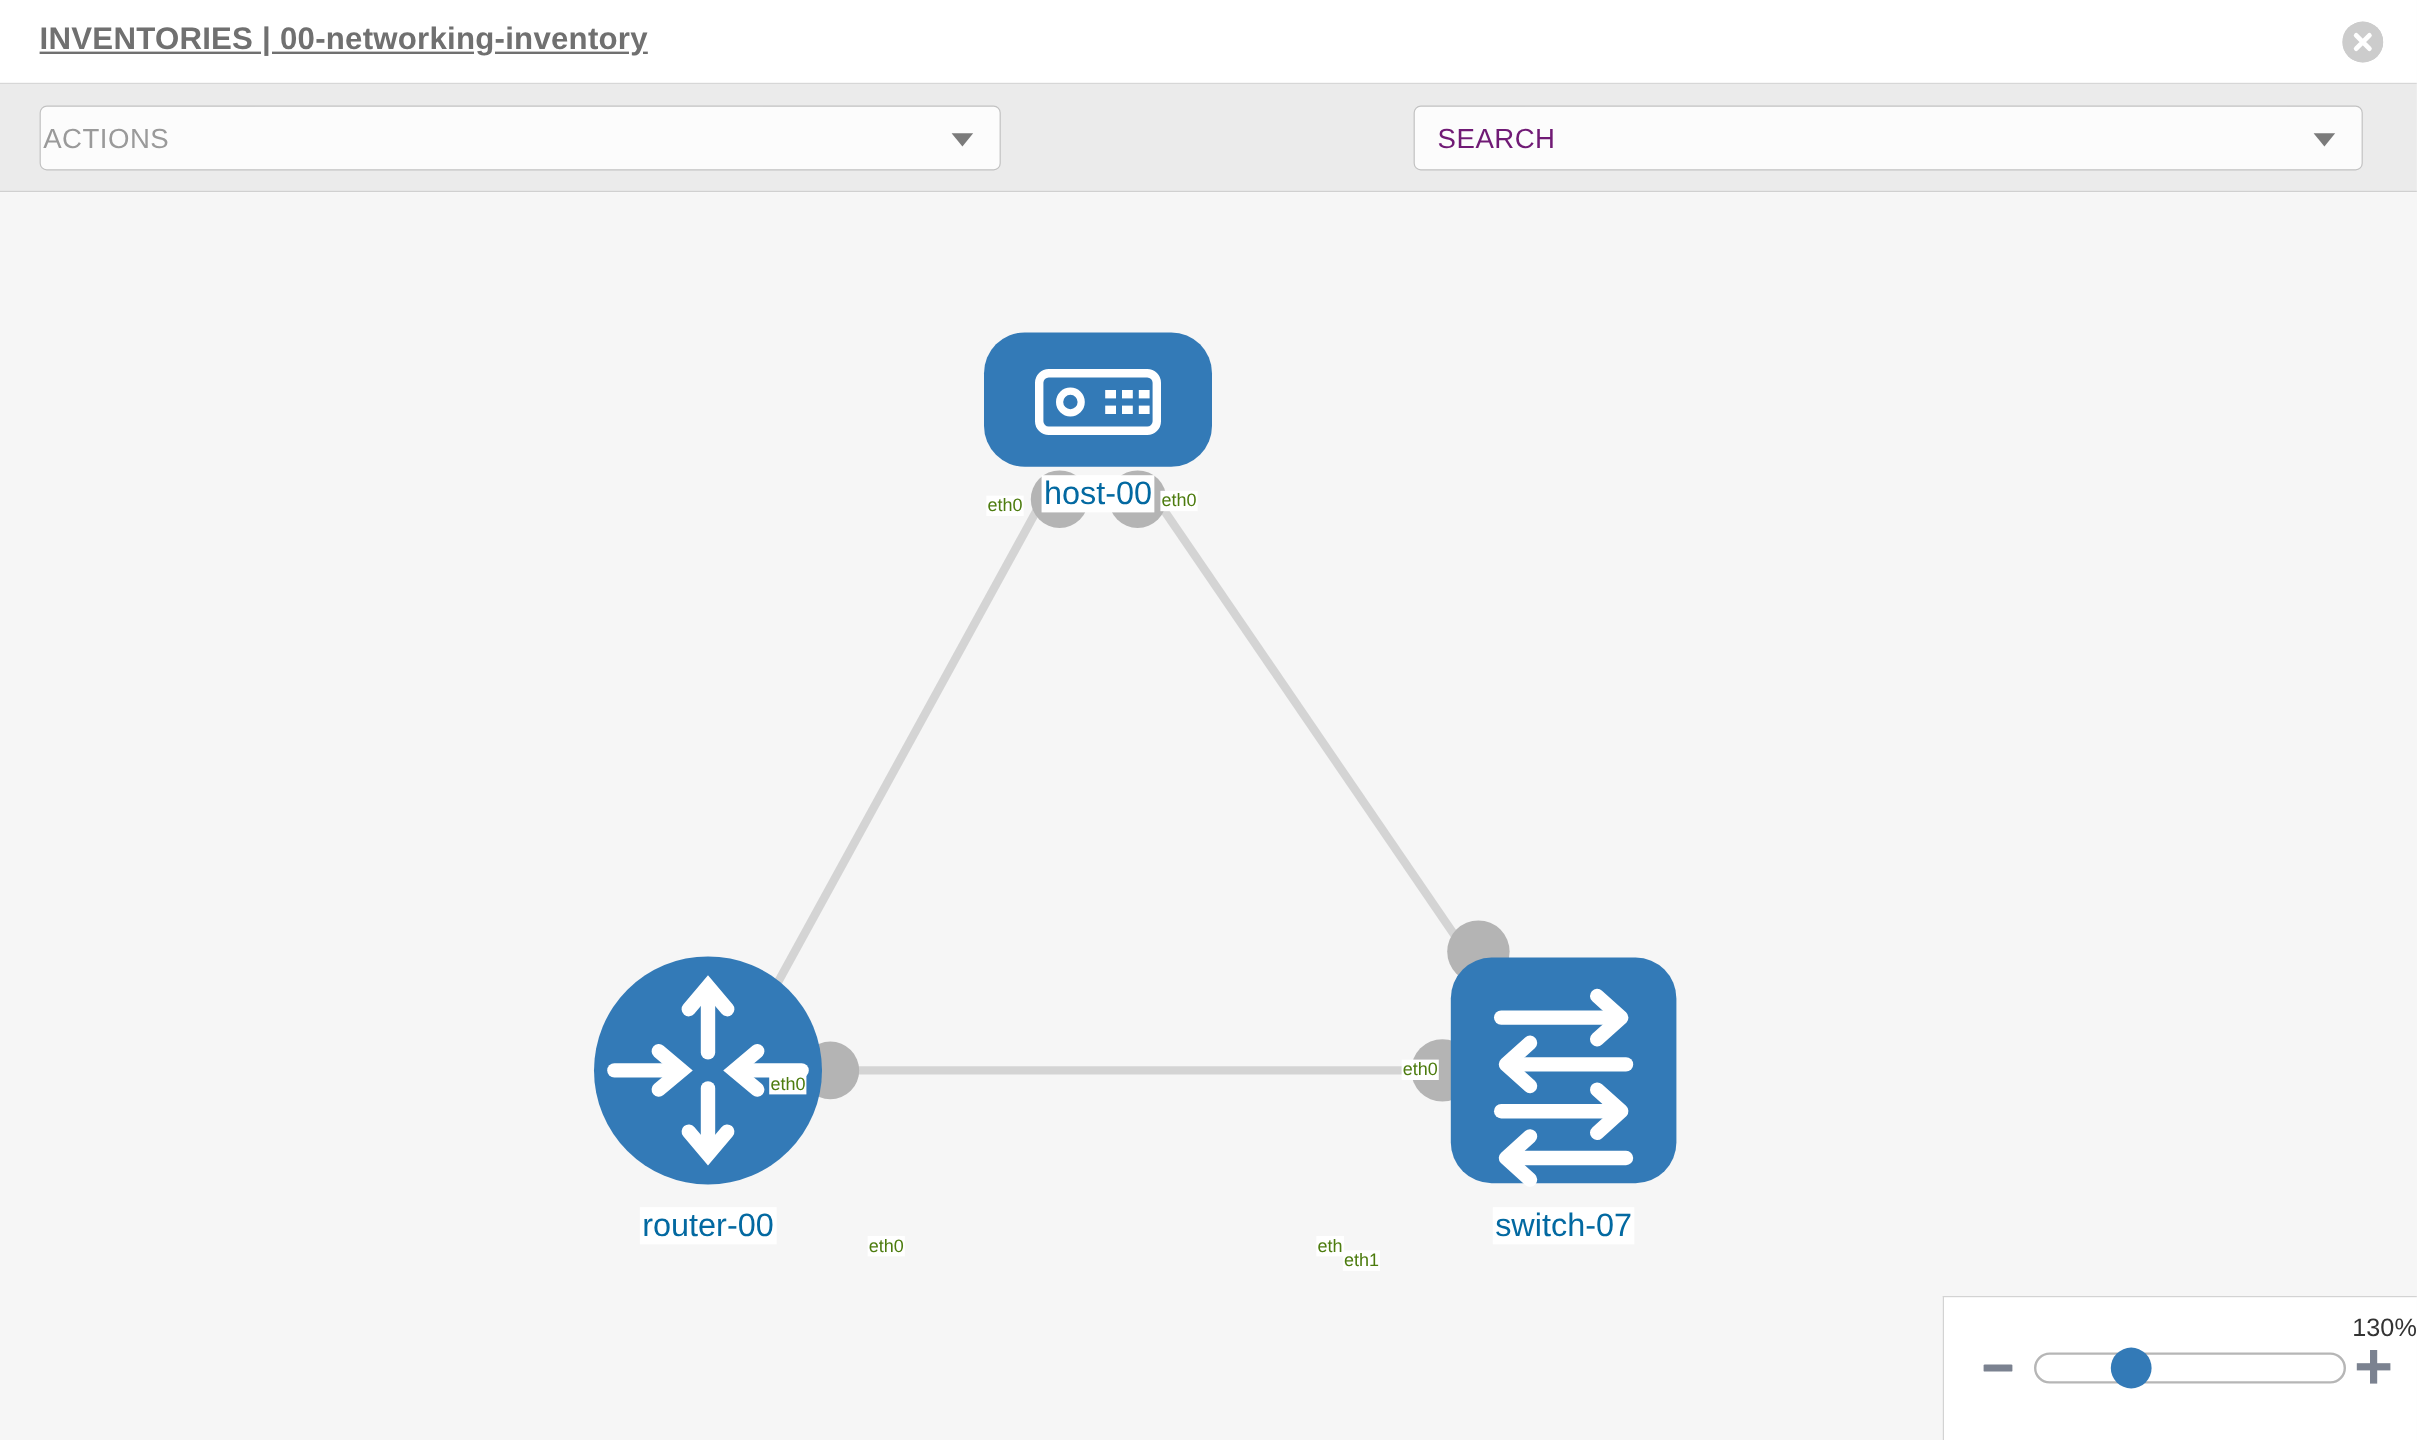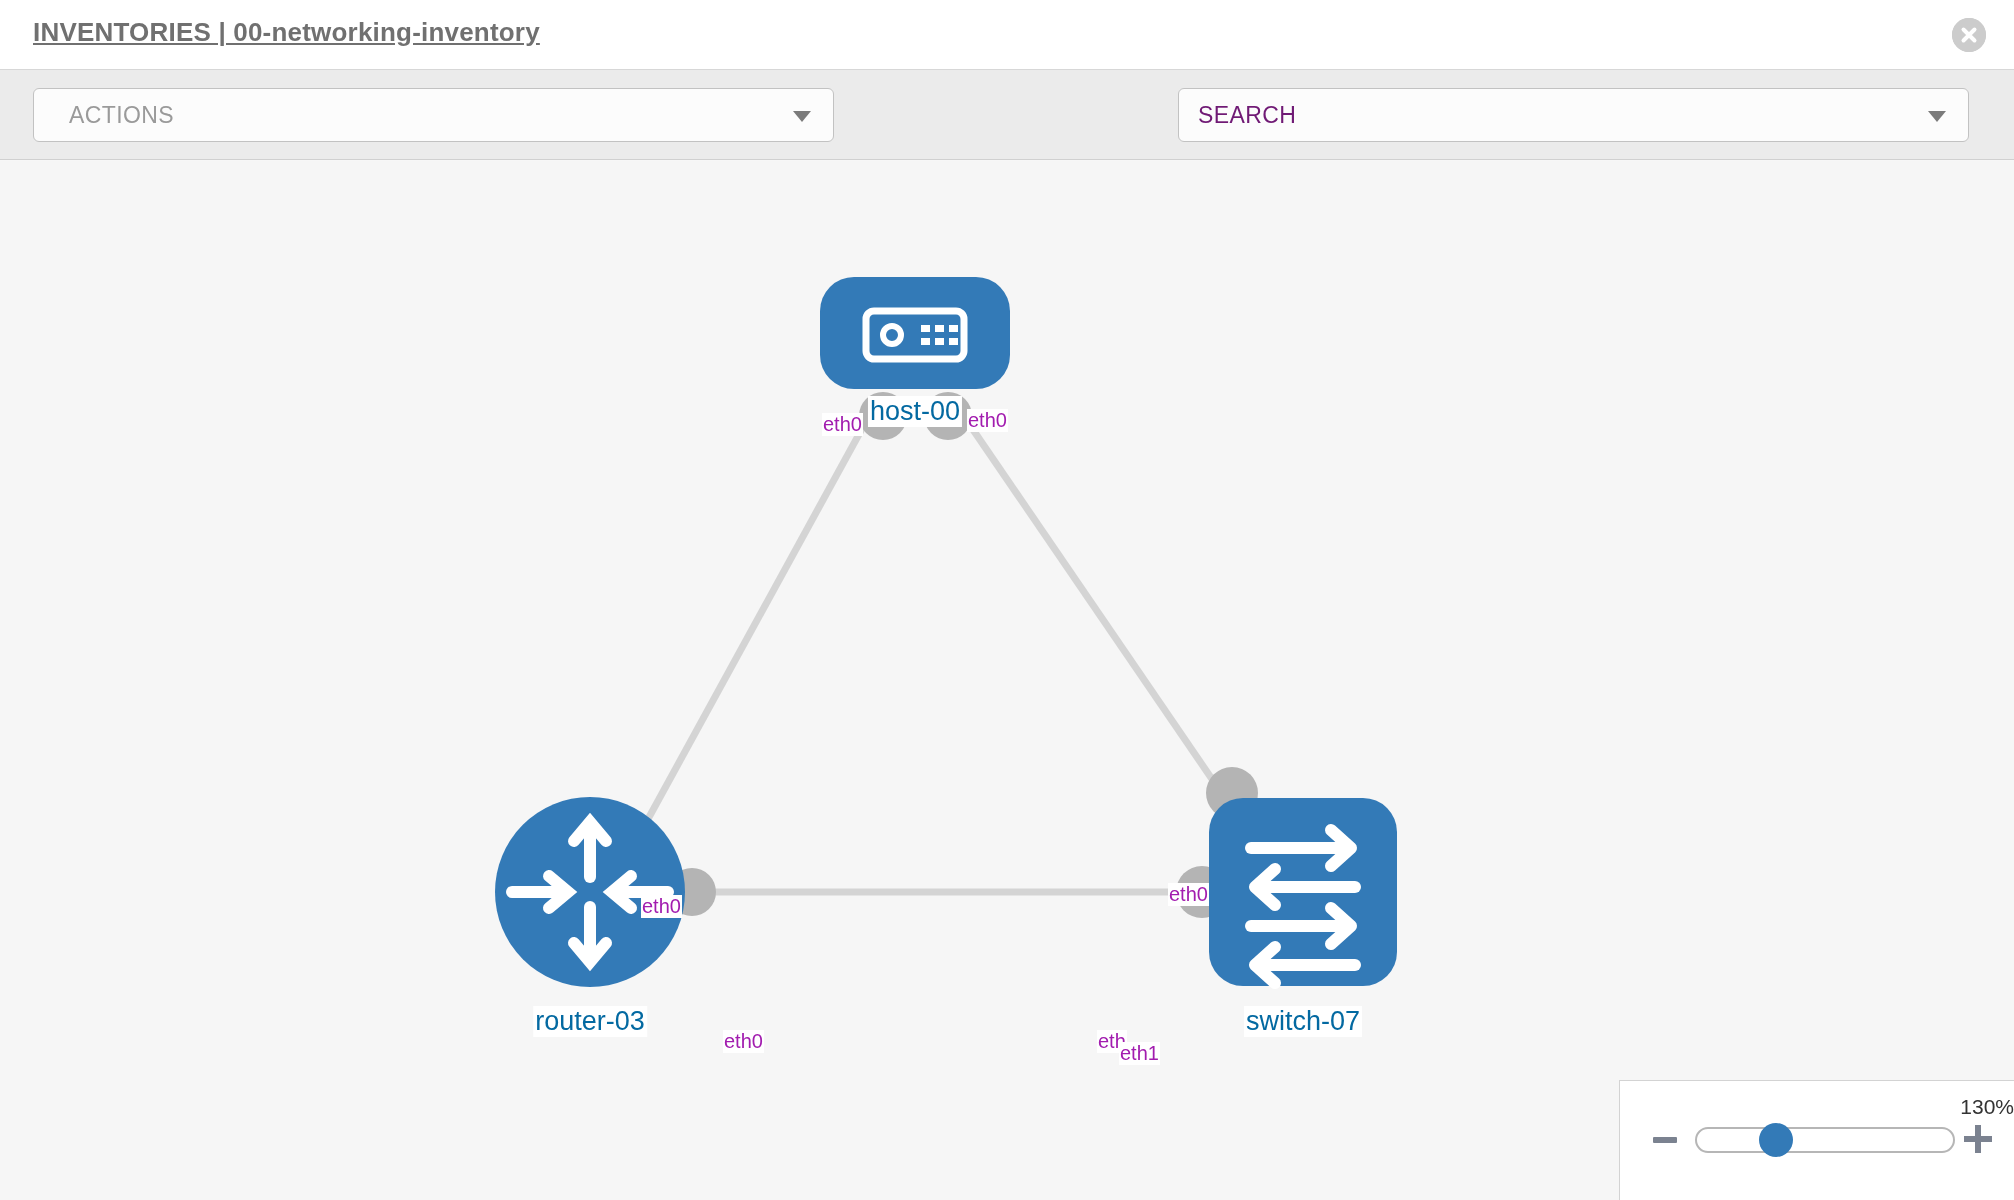--- a/index.html
+++ b/index.html
@@ -40,21 +40,21 @@
     border-bottom: 1px solid #d0d0d0;
   }
   .actions-select {
     position: absolute; left: 33px; top: 18px;
     width: 801px; height: 54px;
     background: #fcfcfc;
     border: 1px solid #c2c2c2;
     border-radius: 6px;
   }
   .actions-select .sel-label {
-    position: absolute; left: 35px; top: 13px;
+    position: absolute; left: 2px; top: 13px;
     font-size: 23px; color: #9a9a9a; letter-spacing: .4px;
   }
   .caret {
     position: absolute; right: 22px; top: 22px;
     width: 0; height: 0;
     border-left: 9px solid transparent;
     border-right: 9px solid transparent;
     border-top: 11px solid #7b7b7b;
   }
   .tool-icon {
@@ -89,21 +89,21 @@
   .node-label {
     position: absolute;
     font-size: 27px; color: #0369a1;
     background: #ffffff;
     white-space: nowrap;
     padding: 0 2px;
     transform: translateX(-50%);
   }
   .iface-label {
     position: absolute;
-    font-size: 20px; color: #a21caf;
+    font-size: 15px; color: #4d7c0f;
     background: #ffffff;
     white-space: nowrap;
     padding: 0 1px;
   }
 
   
   .zoom-panel {
     position: absolute; right: 0; bottom: 0;
     width: 395px; height: 120px;
     background: #ffffff;
@@ -250,21 +250,21 @@
         <path d="M1251 765 H1349"></path>
         <path d="M1331 747 L1351 765 L1331 783"></path>
 
         <path d="M1355 804 H1257"></path>
         <path d="M1275 786 L1255 804 L1275 822"></path>
       </g>
     </g>
   </svg>
 
   <div class="node-label" style="left:915px; top:235px;">host-00</div>
-  <div class="node-label" style="left:590px; top:845px;">router-03</div>
+  <div class="node-label" style="left:590px; top:845px;">router-00</div>
   <div class="node-label" style="left:1303px; top:845px;">switch-07</div>
 
   <div class="iface-label" style="left:822px; top:252px;">eth0</div>
   <div class="iface-label" style="left:967px; top:248px;">eth0</div>
   <div class="iface-label" style="left:641px; top:734px;">eth0</div>
   <div class="iface-label" style="left:1168px; top:722px;">eth0</div>
   <div class="iface-label" style="left:723px; top:869px;">eth0</div>
   <div class="iface-label" style="left:1097px; top:869px;">eth</div>
   <div class="iface-label" style="left:1119px; top:869px;margin-top:12px;">eth1</div>
 </div>

